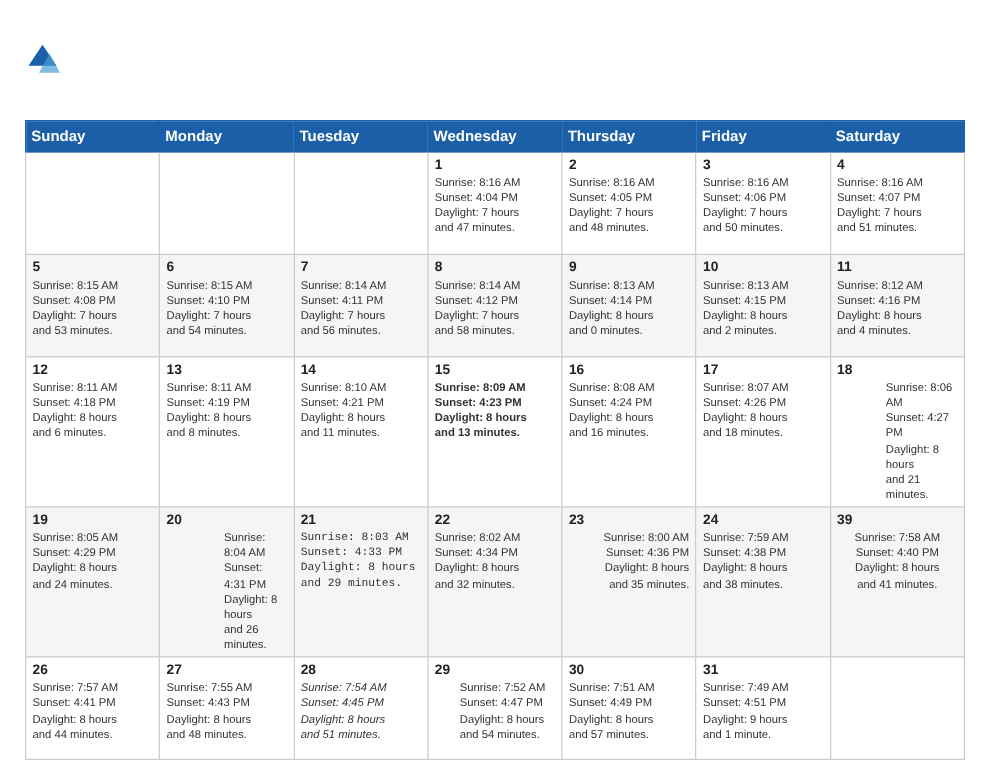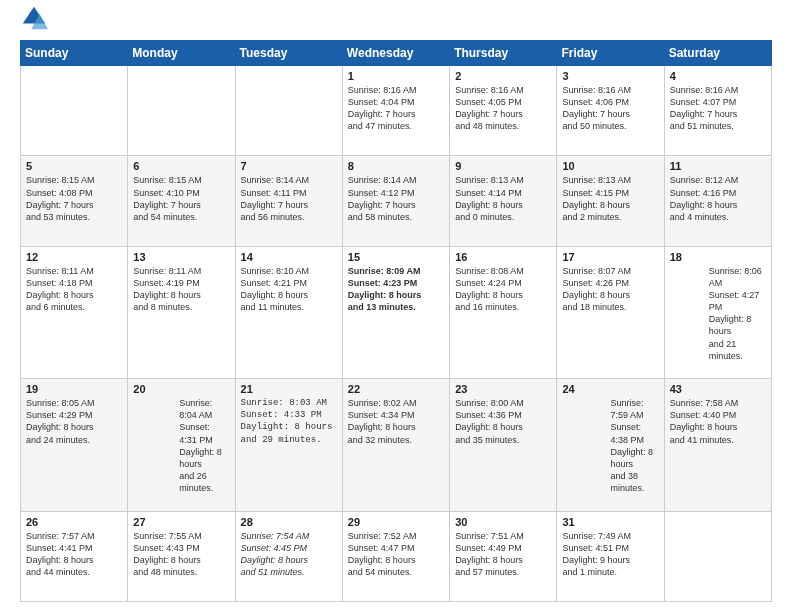--- a/index.html
+++ b/index.html
@@ -6,23 +6,24 @@
     body {
       width: 792px;
       height: 612px;
       font-family: Arial, sans-serif;
       background: #fff;
       overflow: hidden;
     }
     .page {
       width: 792px;
       height: 612px;
-      padding: 4px 20px 10px 20px;
+      padding: 33px 20px 10px 20px;
       display: flex;
       flex-direction: column;
+      gap: 27px;
     }
     .header {
       display: flex;
       justify-content: space-between;
       align-items: flex-start;
       margin-bottom: 8px;
     }
     .logo {
       display: flex;
       align-items: center;
@@ -302,35 +303,35 @@
           </td>
           <td>
             <span class="day-num">22</span>
             <div class="day-info" style="white-space: pre-line;">Sunrise: 8:02 AM
 Sunset: 4:34 PM
 Daylight: 8 hours
 and 32 minutes.</div>
           </td>
           <td>
             <span class="day-num">23</span>
-            <div class="day-info" style="white-space: pre-line;">Sunrise: 8:00 AM
+            <div class="day-info" style="white-space: pre-line; text-align: right;">Sunrise: 8:00 AM
 Sunset: 4:36 PM
 Daylight: 8 hours
 and 35 minutes.</div>
           </td>
           <td>
             <span class="day-num">24</span>
-            <div class="day-info" style="white-space: pre-line; margin-left: 48px;">Sunrise: 7:59 AM
+            <div class="day-info" style="white-space: pre-line;">Sunrise: 7:59 AM
 Sunset: 4:38 PM
 Daylight: 8 hours
 and 38 minutes.</div>
           </td>
           <td>
-            <span class="day-num">43</span>
-            <div class="day-info" style="white-space: pre-line;">Sunrise: 7:58 AM
+            <span class="day-num">39</span>
+            <div class="day-info" style="white-space: pre-line; text-align: center;">Sunrise: 7:58 AM
 Sunset: 4:40 PM
 Daylight: 8 hours
 and 41 minutes.</div>
           </td>
         </tr>
         <tr>
           <td>
             <span class="day-num">26</span>
             <div class="day-info" style="white-space: pre-line;">Sunrise: 7:57 AM
 Sunset: 4:41 PM
@@ -346,21 +347,21 @@
           </td>
           <td>
             <span class="day-num">28</span>
             <div class="day-info" style="white-space: pre-line; font-style: italic;">Sunrise: 7:54 AM
 Sunset: 4:45 PM
 Daylight: 8 hours
 and 51 minutes.</div>
           </td>
           <td>
             <span class="day-num">29</span>
-            <div class="day-info" style="white-space: pre-line;">Sunrise: 7:52 AM
+            <div class="day-info" style="white-space: pre-line; margin-left: 20px;">Sunrise: 7:52 AM
 Sunset: 4:47 PM
 Daylight: 8 hours
 and 54 minutes.</div>
           </td>
           <td>
             <span class="day-num">30</span>
             <div class="day-info" style="white-space: pre-line;">Sunrise: 7:51 AM
 Sunset: 4:49 PM
 Daylight: 8 hours
 and 57 minutes.</div>

